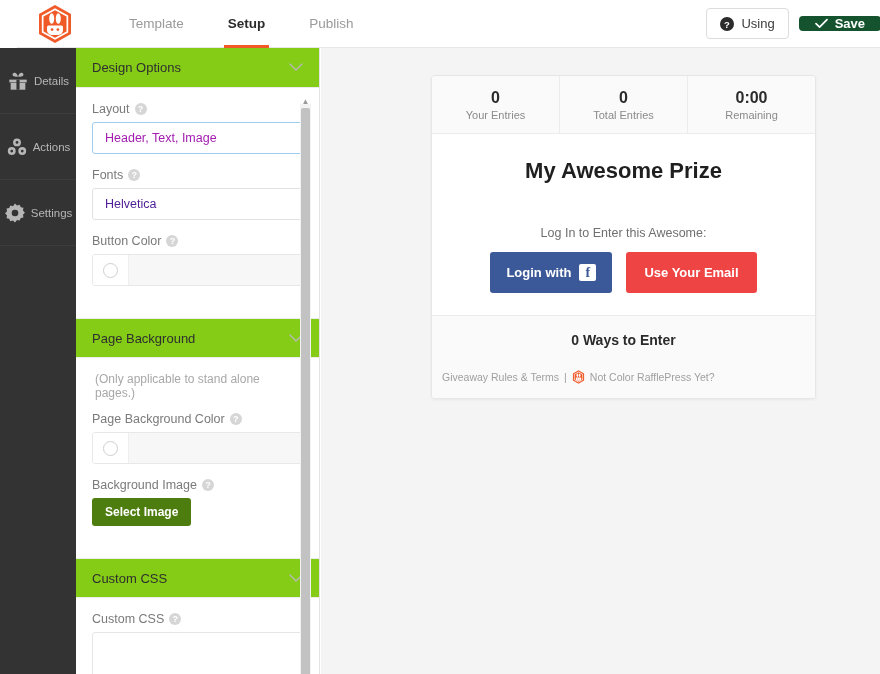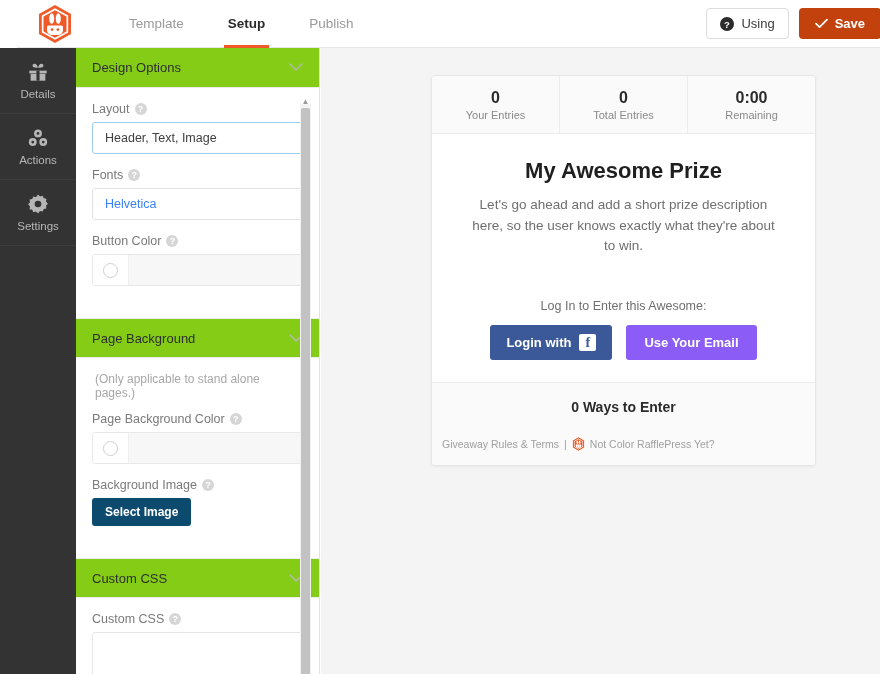--- a/index.html
+++ b/index.html
@@ -35,32 +35,32 @@
     margin-left: auto; display: flex; align-items: center;
     gap: 10px; padding-right: 16px;
   }
   .btn-help {
     display: flex; align-items: center; gap: 7px;
     background: #fff; border: 1px solid #dcdcdc; border-radius: 4px;
     height: 31px; padding: 0 13px; font-size: 13px; color: #3c3c3c; cursor: pointer;
   }
   .btn-save {
     display: flex; align-items: center; gap: 7px;
-    background: #c2410c; border: none; border-radius: 4px;
-    height: 31px; padding: 0 16px; font-size: 13px; color: #fff;
+    background: #14532d; border: none; border-radius: 4px;
+    height: 15px; padding: 0 16px; font-size: 13px; color: #fff;
     font-weight: 600; cursor: pointer;
   }
 
   
   .rail {
     position: absolute; top: 48px; left: 0; width: 76px; height: 626px;
     background: #333333;
   }
   .rail-item {
-    height: 66px; display: flex; flex-direction: column;
+    height: 66px; display: flex; flex-direction: row;
     align-items: center; justify-content: center; gap: 5px;
     color: #b6b6b6; font-size: 11.5px; cursor: pointer;
     border-bottom: 1px solid #3d3d3d;
   }
   .rail-item.active { background: #161616; color: #ffffff; }
   .rail-icon { width: 22px; height: 22px; display: block; }
 
   
   .panel {
     position: absolute; top: 48px; left: 76px; width: 244px; height: 626px;
@@ -80,40 +80,40 @@
     display: flex; align-items: center; gap: 5px;
     font-size: 12.5px; color: #7a7a7a; margin-bottom: 6px;
   }
   .help-dot {
     width: 12px; height: 12px; border-radius: 50%;
     background: #d6d6d6; color: #fff; font-size: 9px; line-height: 12px;
     text-align: center; font-weight: bold; cursor: pointer;
   }
   .input {
     width: 100%; height: 32px; border: 1px solid #e2e2e2; border-radius: 3px;
-    background: #fff; font-size: 12.5px; color: #3b82f6;
+    background: #fff; font-size: 12.5px; color: #4c1d95;
     padding: 0 12px; line-height: 30px; cursor: pointer;
   }
-  .input.focused { border: 1px solid #9fcdf0; color: #404040; }
+  .input.focused { border: 1px solid #9fcdf0; color: #a21caf; }
   .colorpick {
     display: flex; width: 100%; height: 32px;
     border: 1px solid #e8e8e8; border-radius: 3px; overflow: hidden; cursor: pointer;
   }
   .colorpick-sw {
     width: 36px; display: flex; align-items: center; justify-content: center;
     background: #fff; border-right: 1px solid #eee;
   }
   .sw-circle {
     width: 15px; height: 15px; border-radius: 50%;
     border: 1.5px solid #cfcfcf; background: #fff;
   }
   .colorpick-val { flex: 1; background: #f7f7f7; }
   .note { font-size: 12px; color: #a8a8a8; margin-bottom: 12px; padding-left: 3px; }
   .btn-select {
-    display: inline-block; background: #0c4a6e; color: #fff;
+    display: inline-block; background: #4d7c0f; color: #fff;
     font-size: 12px; font-weight: 600; border: none; border-radius: 3px;
     padding: 7px 13px; cursor: pointer;
   }
   .textarea {
     width: 100%; height: 70px; border: 1px solid #e6e6e6;
     border-radius: 3px; background: #fff; cursor: text;
   }
 
   
   .pscroll {
@@ -147,30 +147,30 @@
   .gstat:last-child { border-right: none; }
   .gstat-num { font-size: 16px; font-weight: 700; color: #2b2b2b; line-height: 1.35; }
   .gstat-lbl { font-size: 11px; color: #8a8a8a; }
   .gbody { padding: 24px 34px 22px 34px; text-align: center; }
   .gtitle { font-size: 22px; font-weight: 700; color: #1f1f1f; margin-bottom: 11px; }
   .gdesc { font-size: 13.5px; color: #6f6f6f; line-height: 1.55; }
   .glogin-lbl { font-size: 12.5px; color: #6f6f6f; margin: 42px 0 12px 0; }
   .gbtns { display: flex; justify-content: center; gap: 14px; }
   .gbtn-fb {
     background: #3b5998; color: #fff; border: none; border-radius: 3px;
-    font-size: 13px; font-weight: 600; padding: 6px 16px;
+    font-size: 13px; font-weight: 600; padding: 12px 16px;
     display: flex; align-items: center; gap: 8px; cursor: pointer;
   }
   .fb-sq {
     width: 17px; height: 17px; background: #fff; border-radius: 2px;
     color: #3b5998; font-size: 14px; font-weight: 700;
     font-family: "Liberation Serif", serif; line-height: 17px; text-align: center;
   }
   .gbtn-email {
-    background: #8b5cf6; color: #fff; border: none; border-radius: 3px;
+    background: #ef4444; color: #fff; border: none; border-radius: 3px;
     font-size: 13px; font-weight: 600; padding: 10px 18px; cursor: pointer;
   }
   .gfoot {
     background: #fafafa; border-top: 1px solid #ececec;
     padding: 16px 10px 14px 10px; text-align: center;
   }
   .gways { font-size: 14px; font-weight: 700; color: #2b2b2b; margin-bottom: 22px; }
   .gfoot-links {
     font-size: 10.5px; color: #a0a0a0;
     display: flex; align-items: center; gap: 5px;
@@ -362,21 +362,20 @@
           <div class="gstat-lbl">Total Entries</div>
         </div>
         <div class="gstat">
           <div class="gstat-num">0:00</div>
           <div class="gstat-lbl">Remaining</div>
         </div>
       </div>
 
       <div class="gbody">
         <div class="gtitle">My Awesome Prize</div>
-        <div class="gdesc">Let's go ahead and add a short prize description here, so the user knows exactly what they're about to win.</div>
         <div class="glogin-lbl">Log In to Enter this Awesome:</div>
         <div class="gbtns">
           <button class="gbtn-fb">
             <span>Login with</span>
             <span class="fb-sq">f</span>
           </button>
           <button class="gbtn-email">Use Your Email</button>
         </div>
       </div>
 

